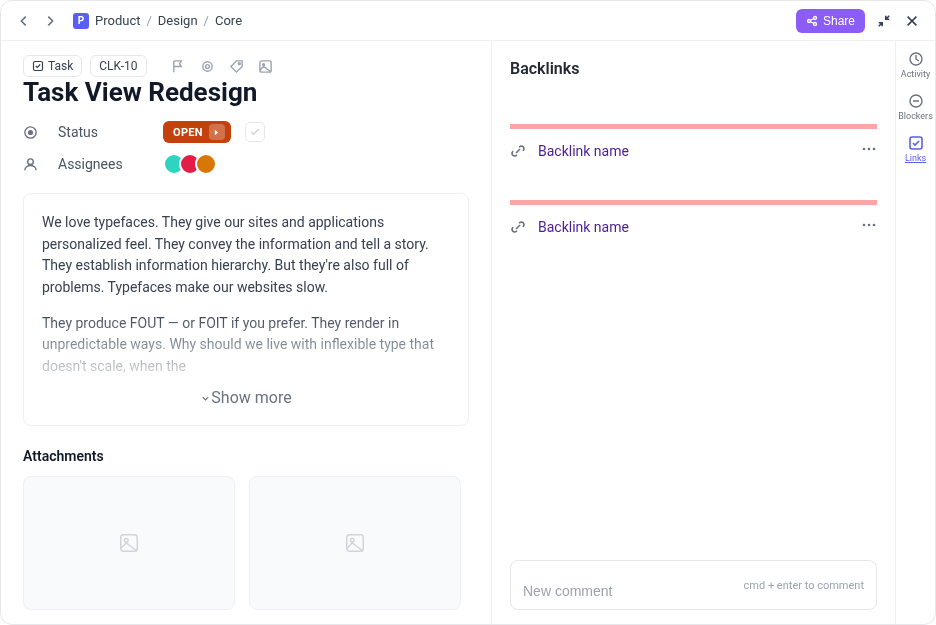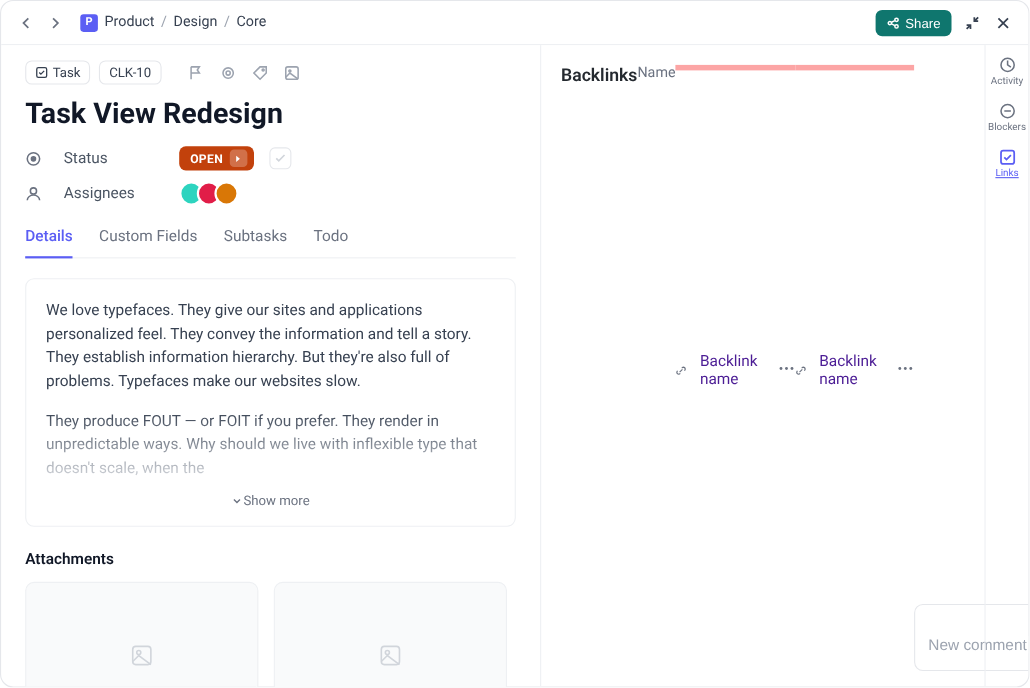--- a/index.html
+++ b/index.html
@@ -55,21 +55,21 @@
       font-weight: 700;
       display: flex; align-items:center; justify-content:center;
     }
     .breadcrumb .sep { color: #9ca3af; }
     .topbar-right {
       display: flex;
       align-items: center;
       gap: 10px;
     }
     .share-btn {
-      background: #0f766e;
+      background: #8b5cf6;
       color: #fff;
       border: none;
       border-radius: 6px;
       padding: 5px 10px;
       font-size: 12px;
       font-weight: 500;
       display: flex; align-items:center; gap: 5px;
       cursor: pointer;
     }
     .icon-btn {
@@ -87,22 +87,23 @@
     .main {
       flex: 1;
       padding: 14px 22px 0 22px;
       overflow-y: auto;
       min-width: 0;
     }
     .right-panel {
       width: 404px;
       border-left: 1px solid #eef0f3;
       display: flex;
-      flex-direction: row;
+      flex-direction: column;
       padding: 18px 18px 14px 18px;
+      gap: 28px;
     }
     .rail {
       width: 40px;
       border-left: 1px solid #eef0f3;
       display: flex;
       flex-direction: column;
       align-items: center;
       padding-top: 10px;
       gap: 14px;
     }
@@ -113,21 +114,20 @@
       gap: 2px;
       color: #6b7280;
       font-size: 9px;
       cursor: pointer;
     }
     .rail-item.active { color: #5b5ef4; text-decoration: underline; }
     .rail-item svg { width: 16px; height: 16px; }
     
     .task-row {
       display: flex; align-items: center; gap: 8px;
-      margin-bottom: 12px;
     }
     .task-chip {
       display: flex; align-items: center; gap: 4px;
       border: 1px solid #e5e7eb;
       border-radius: 6px;
       padding: 3px 8px;
       font-size: 12px;
       color: #374151;
     }
     .id-chip {
@@ -228,21 +228,21 @@
     .desc-card p { margin-bottom: 14px; }
     .desc-card p.fade {
       color: #9ca3af;
       background: linear-gradient(#374151, #d8dbe0);
       -webkit-background-clip: text;
       -webkit-text-fill-color: transparent;
       margin-bottom: 4px;
     }
     .show-more {
       text-align: center;
-      font-size: 12px;
+      font-size: 16px;
       color: #6b7280;
       cursor: pointer;
       display:flex;align-items:center;justify-content:center;gap:0;
       padding: 4px 0;
     }
     .section-h {
       font-size: 14px;
       font-weight: 600;
       color: #111827;
       margin-top: 22px;
@@ -419,26 +419,20 @@
             </svg>
           <span>Assignees</span>
         </div>
         <div class="avatars">
           <div class="avatar" style="background:#2dd4bf"></div>
           <div class="avatar" style="background:#e11d48"></div>
           <div class="avatar" style="background:#d97706"></div>
         </div>
       </div>
 
-      <div class="tabs">
-        <div class="tab active">Details</div>
-        <div class="tab">Custom Fields</div>
-        <div class="tab">Subtasks</div>
-        <div class="tab">Todo</div>
-      </div>
 
       <div class="desc-card">
         <p>We love typefaces. They give our sites and applications personalized feel. They convey the information and tell a story. They establish information hierarchy. But they're also full of problems. Typefaces make our websites slow.</p>
         <p class="fade">They produce FOUT — or FOIT if you prefer. They render in unpredictable ways. Why should we live with inflexible type that doesn't scale, when the</p>
         <div class="show-more">
           <svg viewBox="0 0 16 16" width="11" height="11" fill="none" stroke="currentColor" stroke-width="1.8">
               <path d="M4 6l4 4 4-4"></path>
             </svg>
           <span>Show more</span>
         </div>
@@ -458,21 +452,20 @@
               <rect x="3" y="3" width="18" height="18" rx="3"></rect>
               <circle cx="9" cy="9" r="2"></circle>
               <path d="M3 18l6-6 12 9"></path>
             </svg>
         </div>
       </div>
     </div>
 
     <div class="right-panel">
       <div class="panel-title">Backlinks</div>
-      <div class="col-header">Name</div>
       <div class="link-row">
         <svg viewBox="0 0 16 16" fill="none" stroke="currentColor" stroke-width="1.6">
             <path d="M6 10l4-4M7 12l-2 1a3 3 0 01-3-3l1-2M9 4l2-1a3 3 0 013 3l-1 2"></path>
           </svg>
         <span>Backlink name</span>
         <span class="dots">
           <svg viewBox="0 0 16 16" width="16" height="16" fill="currentColor">
               <circle cx="3" cy="8" r="1.3"></circle>
               <circle cx="8" cy="8" r="1.3"></circle>
               <circle cx="13" cy="8" r="1.3"></circle>

